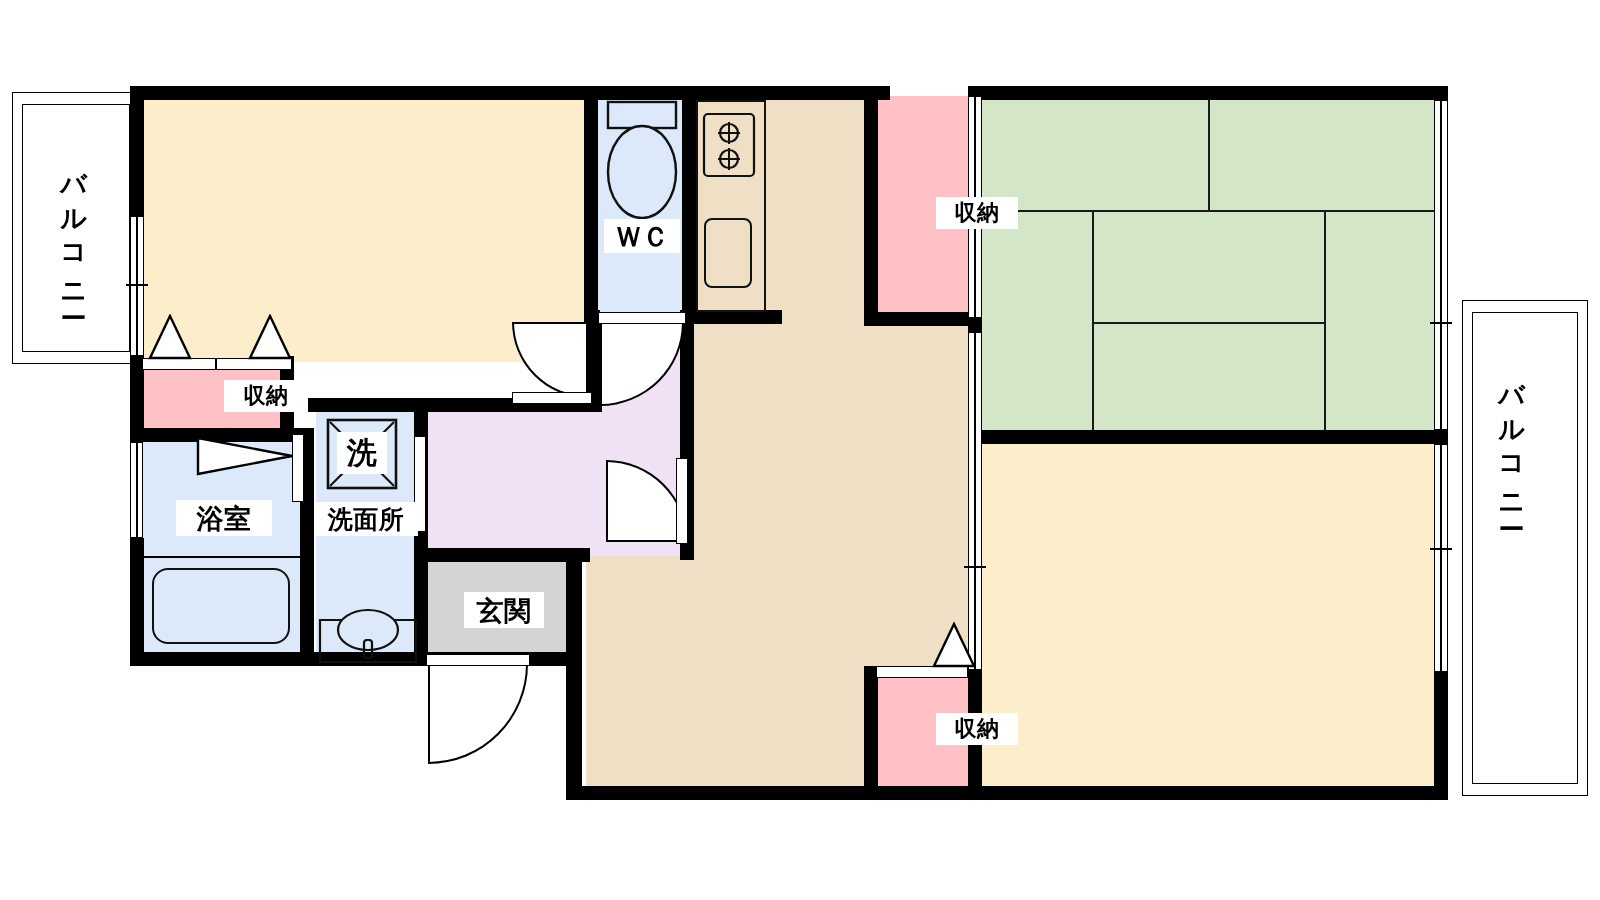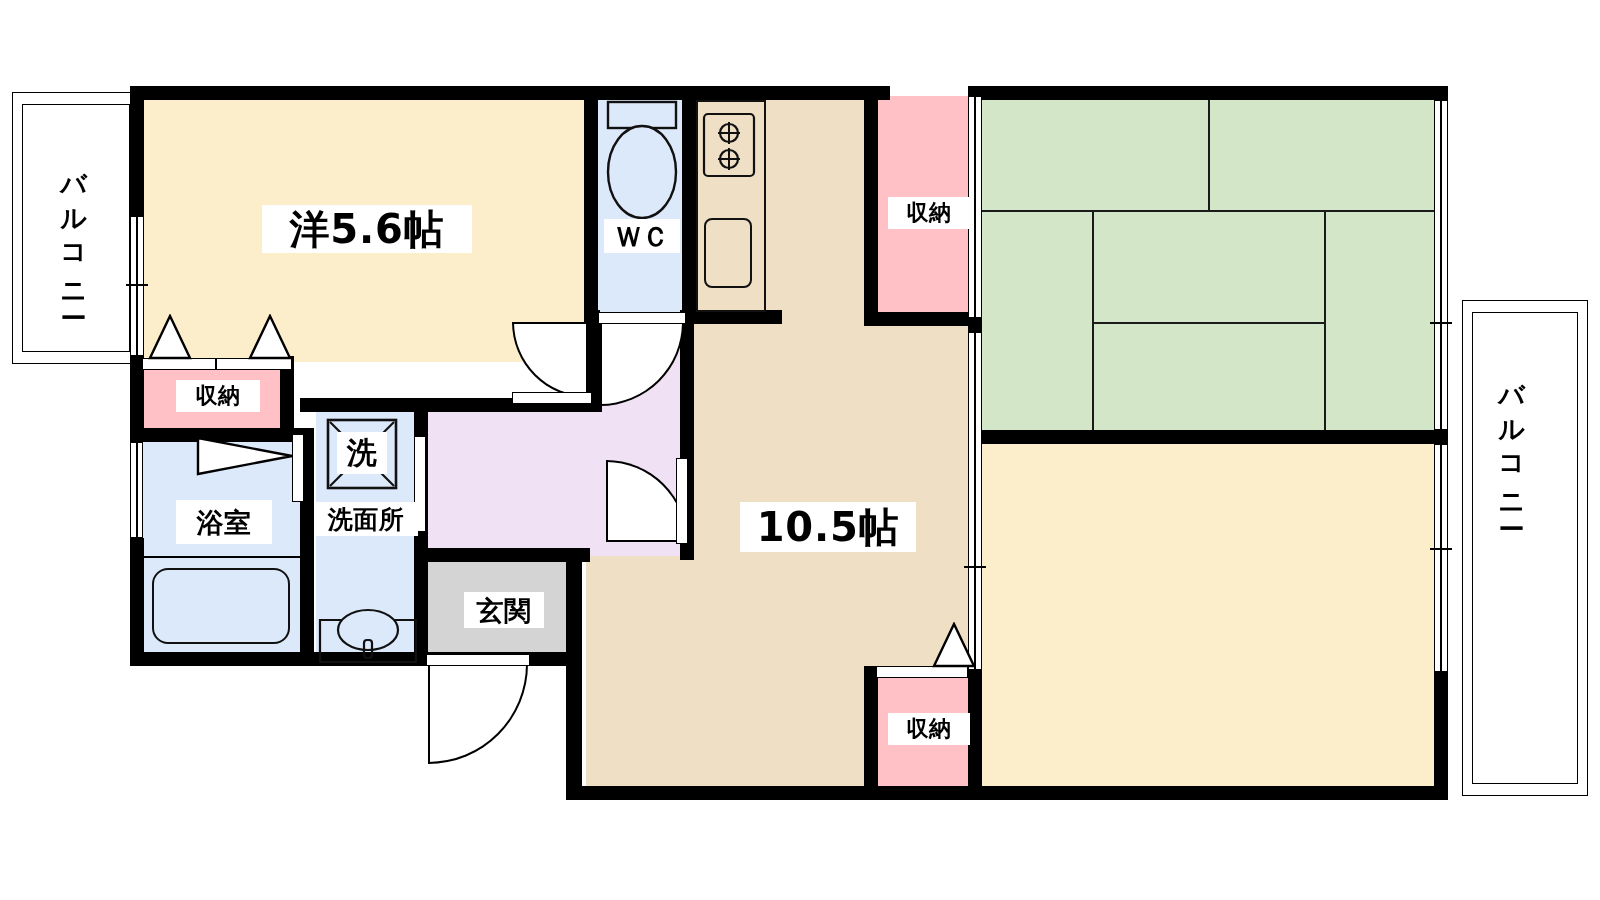--- a/index.html
+++ b/index.html
@@ -18,21 +18,21 @@
 
   
   .lbl{
     position:absolute;background:#ffffff;color:#000;
     font-weight:700;line-height:1.0;white-space:nowrap;
     display:flex;align-items:center;justify-content:center;
     letter-spacing:0.02em;
   }
   .lbl.big{font-size:40px;}
   .lbl.med{font-size:27px;}
-  .lbl.sml{font-size:22px;}
+  .lbl.sml{font-size:22px;margin-left:48px;}
   .lbl.tiny{font-size:20px;}
 
   
   .vert{
     position:absolute;background:transparent;color:#000;
     writing-mode:vertical-rl;text-orientation:upright;
     font-size:26px;font-weight:700;letter-spacing:8px;
     display:flex;align-items:flex-start;justify-content:center;
   }
 
@@ -245,27 +245,25 @@
 
   <svg width="72" height="72" style="position:absolute;left:326px;top:418px;">
     <rect x="2" y="2" width="68" height="68" fill="none" stroke="#111" stroke-width="2.6"></rect>
     <line x1="4" y1="4" x2="26" y2="26" stroke="#111" stroke-width="2.2"></line>
     <line x1="68" y1="4" x2="46" y2="26" stroke="#111" stroke-width="2.2"></line>
     <line x1="4" y1="68" x2="26" y2="46" stroke="#111" stroke-width="2.2"></line>
     <line x1="68" y1="68" x2="46" y2="46" stroke="#111" stroke-width="2.2"></line>
   </svg>
   <div class="lbl tiny" style="left:337px;top:432px;width:50px;height:42px;font-size:30px;">洗</div>
 
-  <div class="lbl big" style="left:262px;top:205px;width:210px;height:48px;">洋5.6帖</div>
-
-  <div class="lbl big" style="left:740px;top:502px;width:176px;height:50px;">10.5帖</div>
-
-
-
-  <div class="lbl med" style="left:176px;top:500px;width:96px;height:44px;">浴室</div>
+
+
+
+
+  <div class="lbl med" style="left:176px;top:500px;width:96px;height:36px;">浴室</div>
 
   <div class="lbl med" style="left:314px;top:502px;width:104px;height:34px;font-size:25px;">洗面所</div>
 
   <div class="lbl med" style="left:604px;top:219px;width:76px;height:34px;letter-spacing:0;">ＷＣ</div>
 
   <div class="lbl med" style="left:464px;top:592px;width:80px;height:36px;">玄関</div>
 
   <div class="lbl sml" style="left:176px;top:380px;width:84px;height:32px;">収納</div>
 
   <div class="lbl sml" style="left:888px;top:197px;width:82px;height:32px;">収納</div>

